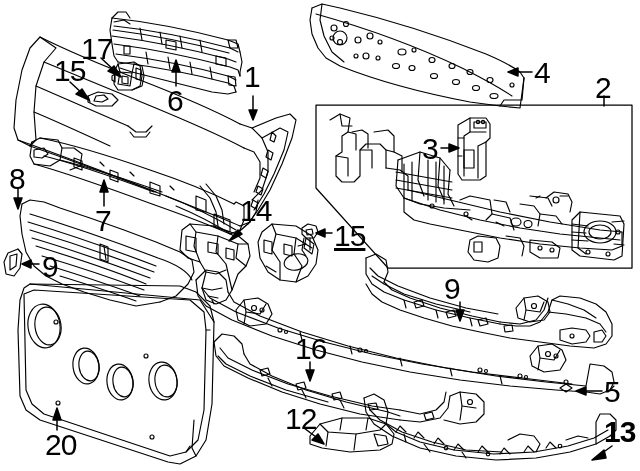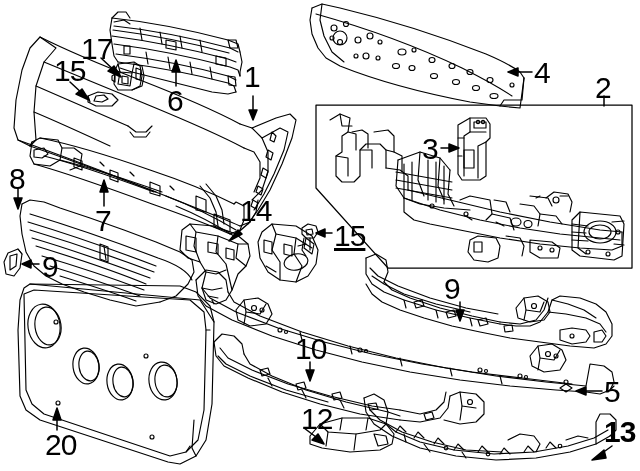--- a/index.html
+++ b/index.html
@@ -489,23 +489,23 @@
 
 <div class="callout" style="left:244px;top:62px;">1</div>
 <div class="callout" style="left:595px;top:73px;">2</div>
 <div class="callout" style="left:422px;top:134px;">3</div>
 <div class="callout" style="left:534px;top:58px;">4</div>
 <div class="callout" style="left:604px;top:377px;">5</div>
 <div class="callout" style="left:167px;top:86px;">6</div>
 <div class="callout" style="left:95px;top:206px;">7</div>
 <div class="callout" style="left:9px;top:164px;">8</div>
 <div class="callout" style="left:42px;top:252px;">9</div>
-<div class="callout" style="left:295px;top:334px;">10</div>
+<div class="callout" style="left:295px;top:334px;">16</div>
 <div class="callout" style="left:444px;top:274px;">9</div>
-<div class="callout" style="left:285px;top:404px;margin-left:16px;">12</div>
+<div class="callout" style="left:285px;top:404px;">12</div>
 <div class="callout" style="left:604px;top:417px;font-weight:bold;">13</div>
 <div class="callout" style="left:240px;top:196px;">14</div>
 <div class="callout" style="left:334px;top:221px;text-decoration:underline;">15</div>
 <div class="callout" style="left:54px;top:56px;">15</div>
 <div class="callout" style="left:81px;top:34px;">17</div>
 <div class="callout" style="left:45px;top:430px;">20</div>
 
 </div>
 
 </body></html>

